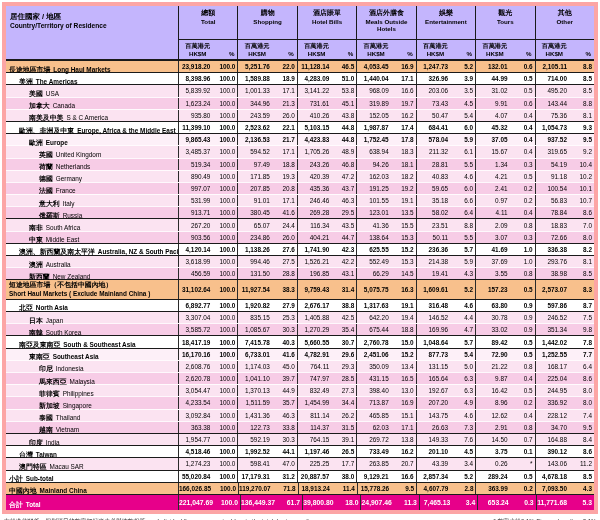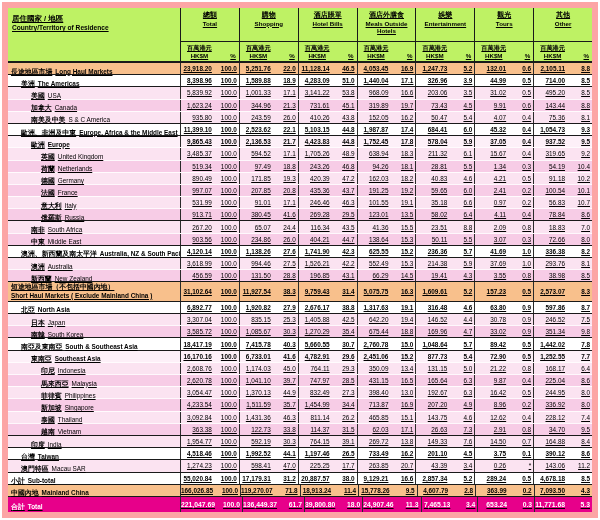--- a/index.html
+++ b/index.html
@@ -1,18 +1,18 @@
 <!DOCTYPE html>
 <html><head>
 <meta charset="utf-8">
 <style>
   html,body{margin:0;padding:0;background:#fff;}
   body{width:600px;height:520px;font-family:"Liberation Sans","DejaVu Sans",sans-serif;color:#000;overflow:hidden;}
   .wrap{width:596px;margin:2px auto 0 auto;}
-  .table{border:6px solid #fca5a5;background:#bef264;text-decoration:underline;}
+  .table{border:4px solid #fca5a5;background:#c4b5fd;}
   
   .thead{display:flex;border-bottom:1px solid #1a1a1a;}
   .name-head{width:172px;box-sizing:border-box;padding:6px 0 0 4px;}
   .name-head .zh{display:block;font-weight:bold;font-size:7.5px;line-height:9px;}
   .name-head .en{display:block;font-weight:bold;font-size:6.6px;line-height:9px;}
   .cols{display:flex;flex:1;}
   .col-head{flex:1;border-left:1px solid #1a1a1a;display:flex;flex-direction:column;}
   .col-title{height:33px;box-sizing:border-box;padding-top:3px;text-align:center;font-weight:bold;}
   .col-title .zh{display:block;font-size:7px;line-height:8.5px;}
   .col-title .en{display:block;font-size:6.2px;line-height:7.5px;}

